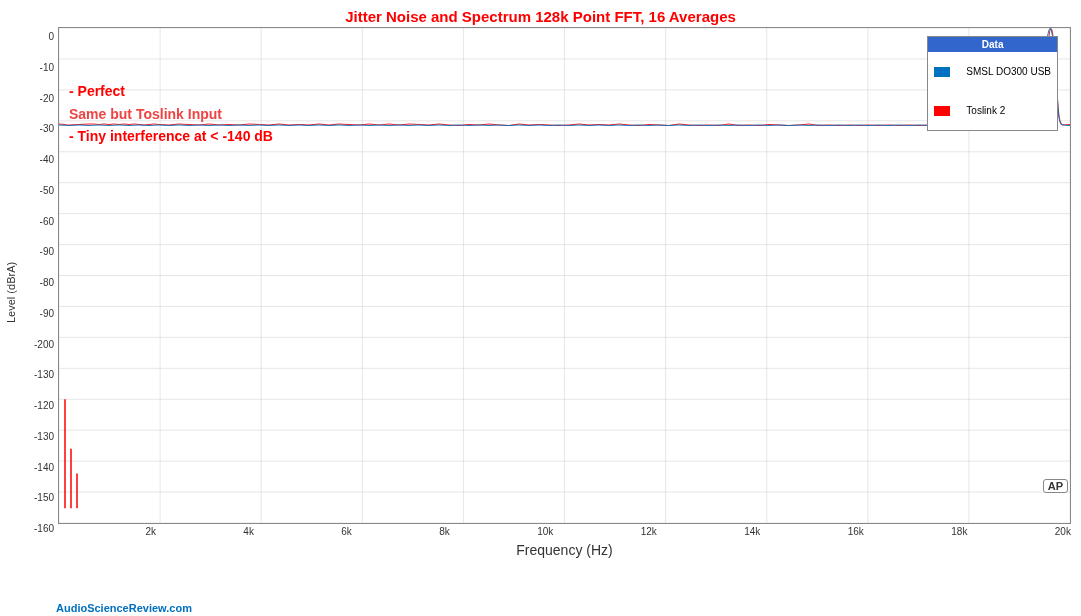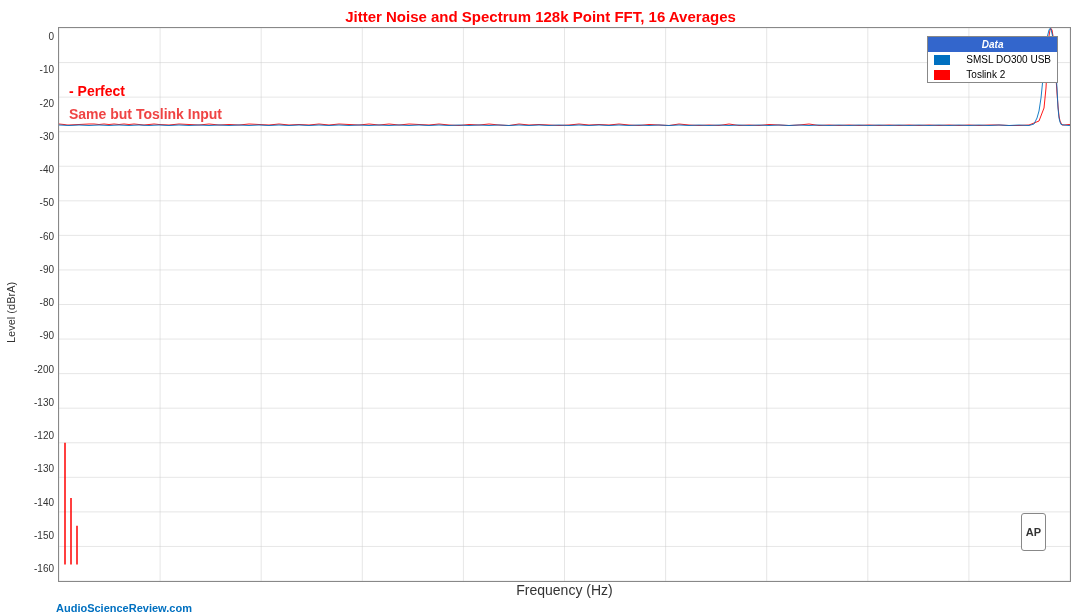--- a/index.html
+++ b/index.html
@@ -114,42 +114,41 @@
       z-index: 10;
       min-width: 130px;
     }
     .legend-header {
       background: #3366cc;
       color: #fff;
       text-align: center;
       padding: 2px 6px;
       font-weight: bold;
       font-size: 10px;
-      font-style: italic;
     }
     .legend-item {
       display: flex;
       align-items: center;
-      padding: 2px 6px;
+      padding: 14px 6px;
       gap: 16px;
     }
     .legend-color {
       width: 16px;
       height: 10px;
       display: inline-block;
     }
     .ap-logo {
       position: absolute;
       bottom: 30px;
-      right: 24px;
+      right: 2px;
       font-size: 11px;
       color: #333;
       border: 1px solid #888;
       border-radius: 3px;
-      padding: 12px 4px;
+      padding: 0 4px;
       background: #fff;
       font-weight: bold;
     }
     .watermark {
       position: absolute;
       bottom: 0;
       left: 0;
       font-size: 11px;
       color: #0070c0;
       font-weight: bold;
@@ -251,40 +250,54 @@
           <polyline points="
               1200,97.5 1210,97 1220,97.5 1230,97 1240,97.5 1250,97 1260,97.5 1270,97 1280,97.5 1290,97 1300,97.5 1310,97 1320,97.5 1330,97 1340,97.5 1350,97 1360,97.5 1370,97 1380,97.5 1390,97 1400,97.5 1410,97 1420,97.5 1430,97 1440,97.5 1450,97 1460,97.5 1470,97 1480,97.5 1490,97 1500,97.5 1510,97 1520,97.5 1530,97 1540,97.5 1550,97 1560,97.5 1570,97 1580,97.5 1590,97 1600,97.5 1610,97 1620,97.5 1630,97 1640,97.5 1650,97 1660,97.5 1670,97 1680,97.5 1690,97 1700,97.5 1710,97 1720,97.5 1730,97 1740,97.5 1750,97 1760,97.5 1770,97 1780,97.5 1790,97 1800,97
             " fill="none" stroke="#0070c0" stroke-width="1" opacity="0.9"></polyline>
 
         </svg>
 
         <div class="annotation-text">
           <br>
           <span class="annotation-perfect">- Perfect</span><br>
           <span style="color:#ef4444;font-size:14px;font-weight:bold;">Same but Toslink Input</span><br>
+          <span class="annotation-tiny">- Tiny interference at &lt; -140 dB</span>
         </div>
 
         <div class="ap-logo">AP</div>
 
         <div class="legend-box">
           <div class="legend-header">Data</div>
           <div class="legend-item">
             <span class="legend-color" style="background:#0070c0;"></span>
             <span>SMSL DO300 USB</span>
           </div>
           <div class="legend-item">
             <span class="legend-color" style="background:#ff0000;"></span>
             <span>Toslink  2</span>
           </div>
         </div>
 
       </div>
 
+      <div class="x-axis-ticks">
+        <span></span>
+        <span>2k</span>
+        <span>4k</span>
+        <span>6k</span>
+        <span>8k</span>
+        <span>10k</span>
+        <span>12k</span>
+        <span>14k</span>
+        <span>16k</span>
+        <span>18k</span>
+        <span>20k</span>
+      </div>
       <div class="x-axis-label">Frequency (Hz)</div>
 
     </div>
   </div>
 
-  <div style="position:relative; height:18px;">
+  <div style="position:relative; height:18px;margin-top:40px;">
     <div class="watermark" style="position:absolute;left:56px;bottom:0;">AudioScienceReview.com</div>
   </div>
 
 </div>
 
 </body></html>

